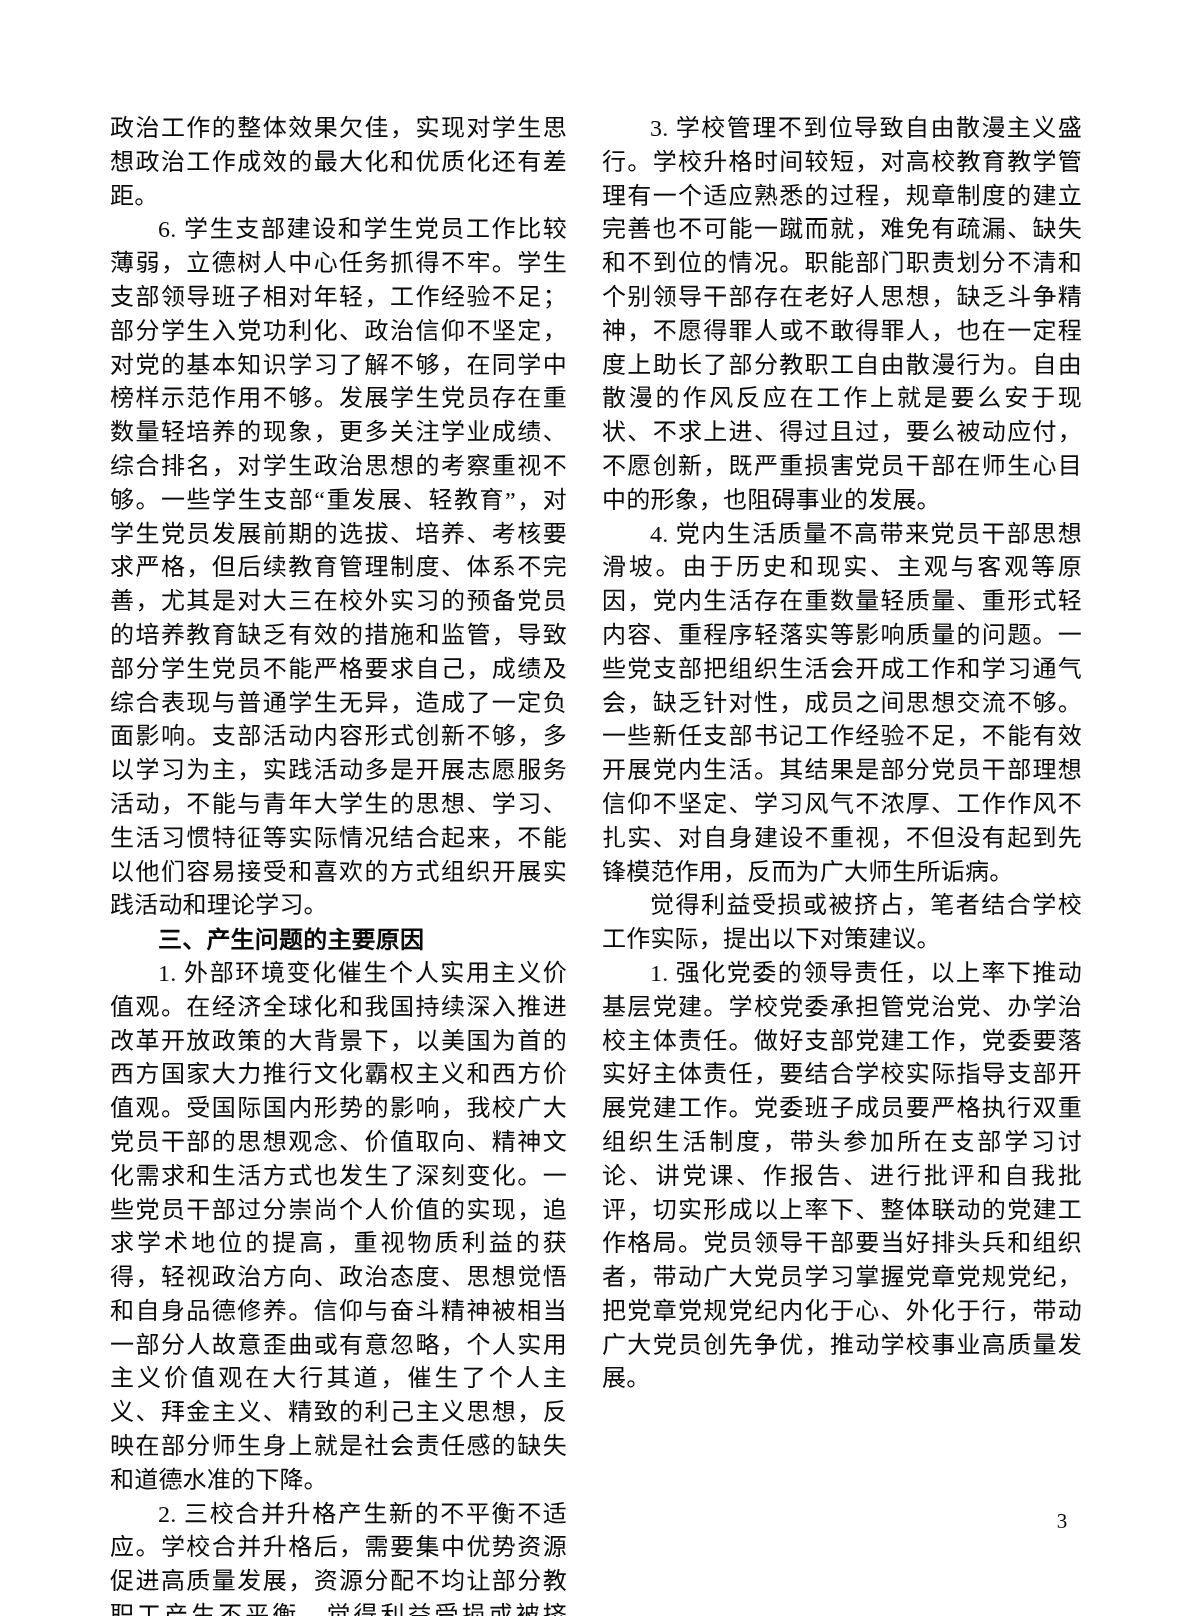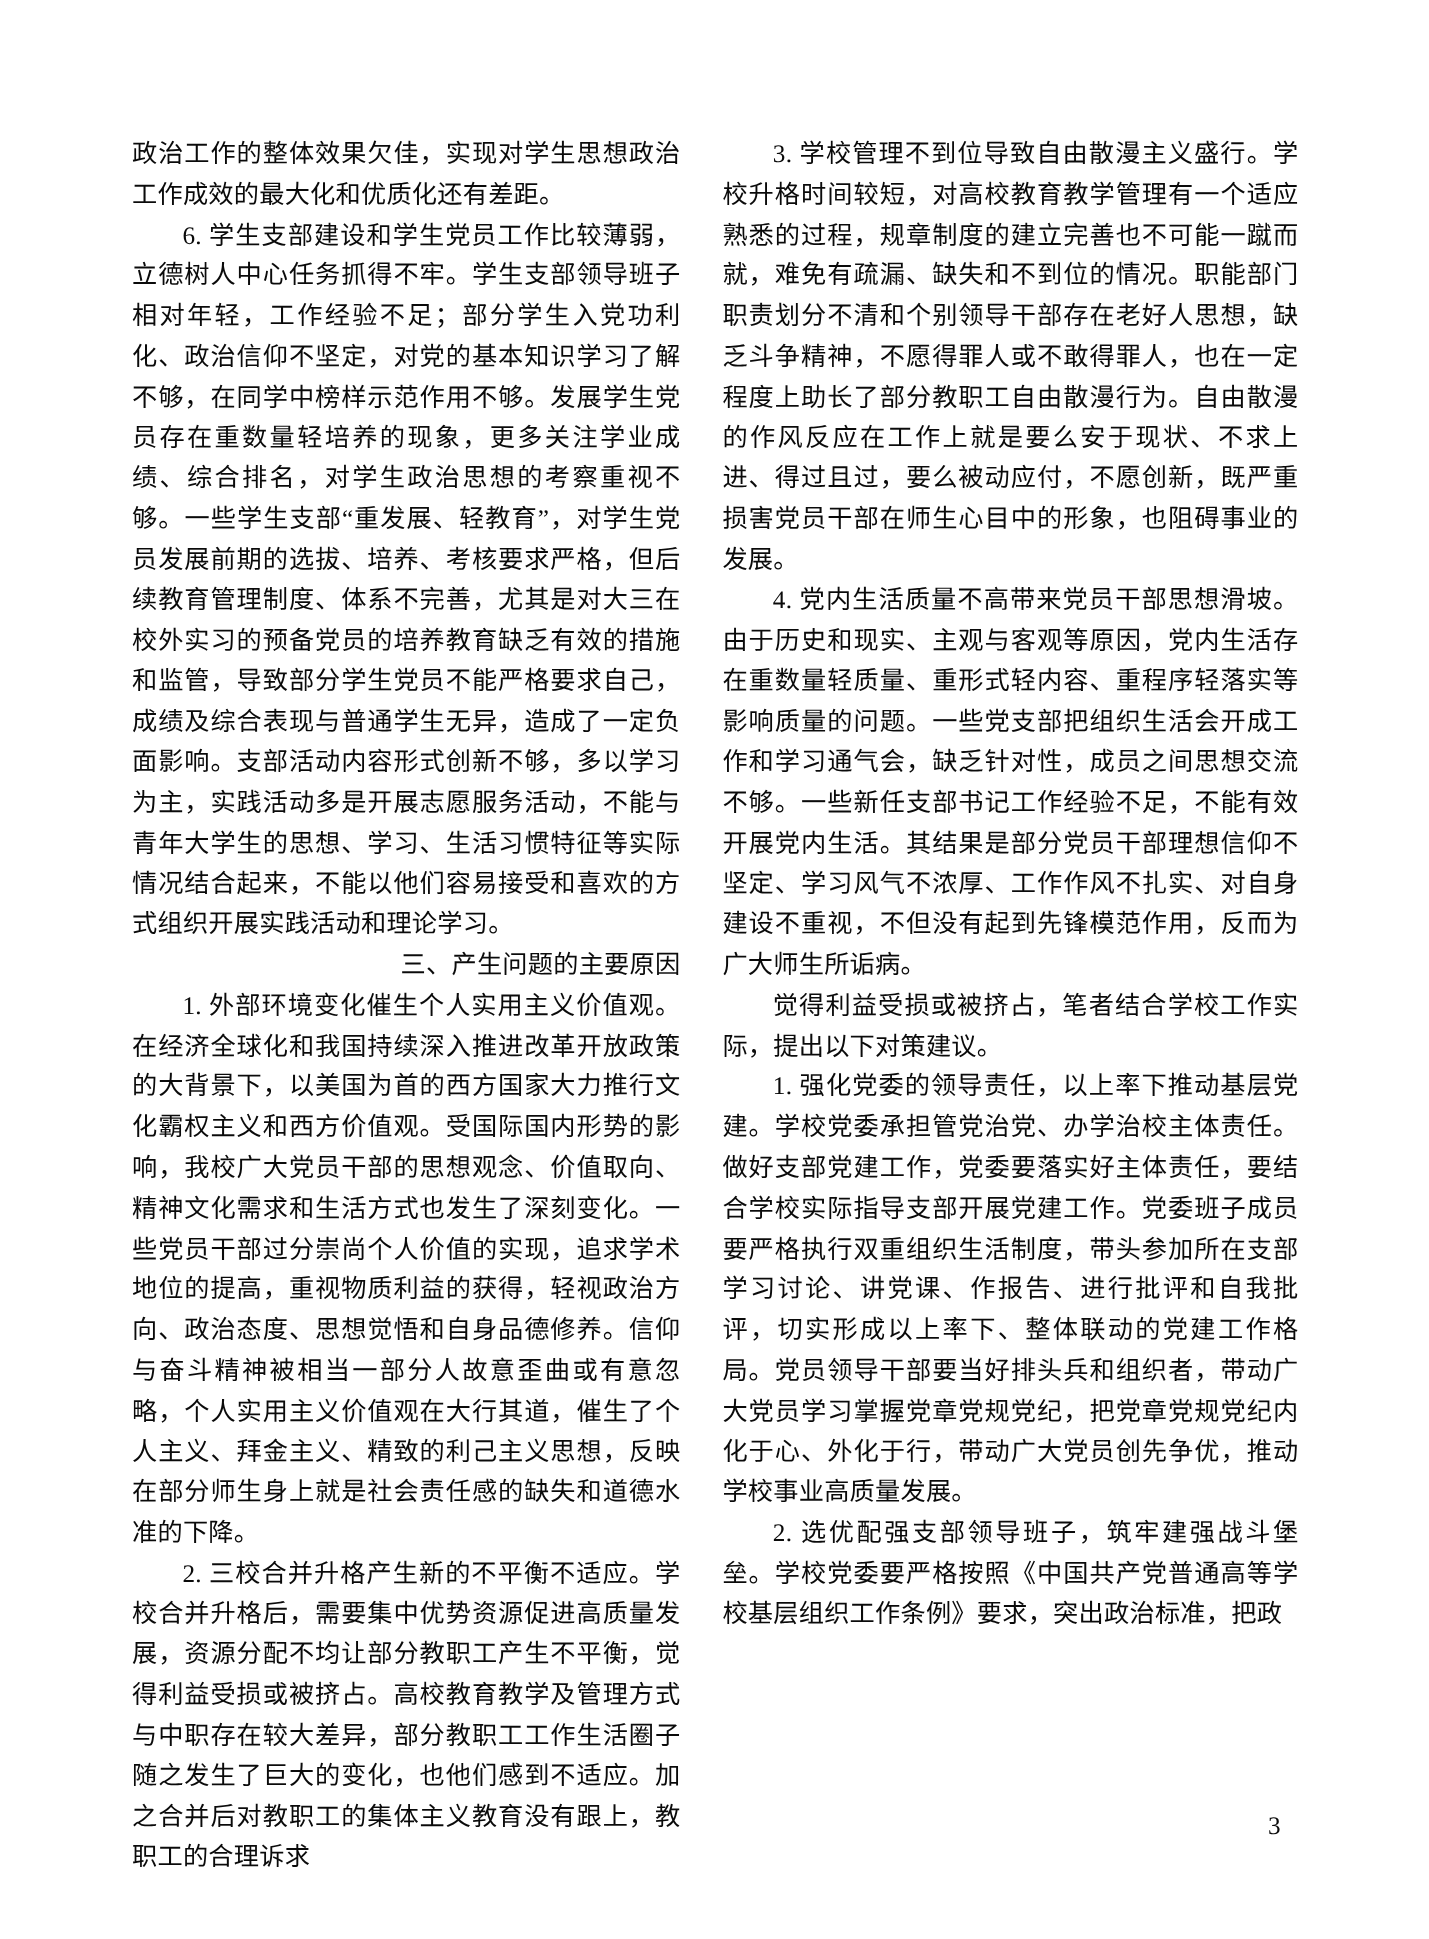--- a/index.html
+++ b/index.html
@@ -18,31 +18,31 @@
     top: 112px;
     width: 972px;
     display: flex;
   }
   .col { box-sizing: border-box; }
   .col-left  { width: 457px; margin-right: 35px; }
   .col-right { width: 480px; }
   .col p {
     margin: 0;
     padding: 0;
-    font-size: 21px;
+    font-size: 24px;
     line-height: 33.8px;
     text-align: justify;
     text-indent: 2em;
     letter-spacing: 0.2px;
   }
   .col p.noindent { text-indent: 0; }
   .col p.heading {
     font-family: "Liberation Sans", "DejaVu Sans", sans-serif;
-    font-weight: normal;
-    text-align: right;
+    font-weight: bold;
+    text-align: left;
   }
   .page-number {
     position: absolute;
     top: 1506px;
     left: 1050px;
     width: 24px;
     font-size: 21px;
     line-height: 30px;
     text-align: center;
     font-family: "Liberation Serif", "DejaVu Serif", serif;
@@ -57,17 +57,16 @@
       <p class="">6. 学生支部建设和学生党员工作比较薄弱，立德树人中心任务抓得不牢。学生支部领导班子相对年轻，工作经验不足；部分学生入党功利化、政治信仰不坚定，对党的基本知识学习了解不够，在同学中榜样示范作用不够。发展学生党员存在重数量轻培养的现象，更多关注学业成绩、综合排名，对学生政治思想的考察重视不够。一些学生支部“重发展、轻教育”，对学生党员发展前期的选拔、培养、考核要求严格，但后续教育管理制度、体系不完善，尤其是对大三在校外实习的预备党员的培养教育缺乏有效的措施和监管，导致部分学生党员不能严格要求自己，成绩及综合表现与普通学生无异，造成了一定负面影响。支部活动内容形式创新不够，多以学习为主，实践活动多是开展志愿服务活动，不能与青年大学生的思想、学习、生活习惯特征等实际情况结合起来，不能以他们容易接受和喜欢的方式组织开展实践活动和理论学习。</p>
       <p class="heading">三、产生问题的主要原因</p>
       <p class="">1. 外部环境变化催生个人实用主义价值观。在经济全球化和我国持续深入推进改革开放政策的大背景下，以美国为首的西方国家大力推行文化霸权主义和西方价值观。受国际国内形势的影响，我校广大党员干部的思想观念、价值取向、精神文化需求和生活方式也发生了深刻变化。一些党员干部过分崇尚个人价值的实现，追求学术地位的提高，重视物质利益的获得，轻视政治方向、政治态度、思想觉悟和自身品德修养。信仰与奋斗精神被相当一部分人故意歪曲或有意忽略，个人实用主义价值观在大行其道，催生了个人主义、拜金主义、精致的利己主义思想，反映在部分师生身上就是社会责任感的缺失和道德水准的下降。</p>
       <p class="">2. 三校合并升格产生新的不平衡不适应。学校合并升格后，需要集中优势资源促进高质量发展，资源分配不均让部分教职工产生不平衡，觉得利益受损或被挤占。高校教育教学及管理方式与中职存在较大差异，部分教职工工作生活圈子随之发生了巨大的变化，也他们感到不适应。加之合并后对教职工的集体主义教育没有跟上，教职工的合理诉求</p>
     </div>
   <div class="col col-right" id="col-right">
       <p class="">3. 学校管理不到位导致自由散漫主义盛行。学校升格时间较短，对高校教育教学管理有一个适应熟悉的过程，规章制度的建立完善也不可能一蹴而就，难免有疏漏、缺失和不到位的情况。职能部门职责划分不清和个别领导干部存在老好人思想，缺乏斗争精神，不愿得罪人或不敢得罪人，也在一定程度上助长了部分教职工自由散漫行为。自由散漫的作风反应在工作上就是要么安于现状、不求上进、得过且过，要么被动应付，不愿创新，既严重损害党员干部在师生心目中的形象，也阻碍事业的发展。</p>
       <p class="">4. 党内生活质量不高带来党员干部思想滑坡。由于历史和现实、主观与客观等原因，党内生活存在重数量轻质量、重形式轻内容、重程序轻落实等影响质量的问题。一些党支部把组织生活会开成工作和学习通气会，缺乏针对性，成员之间思想交流不够。一些新任支部书记工作经验不足，不能有效开展党内生活。其结果是部分党员干部理想信仰不坚定、学习风气不浓厚、工作作风不扎实、对自身建设不重视，不但没有起到先锋模范作用，反而为广大师生所诟病。</p>
       <p class="">觉得利益受损或被挤占，笔者结合学校工作实际，提出以下对策建议。</p>
       <p class="">1. 强化党委的领导责任，以上率下推动基层党建。学校党委承担管党治党、办学治校主体责任。做好支部党建工作，党委要落实好主体责任，要结合学校实际指导支部开展党建工作。党委班子成员要严格执行双重组织生活制度，带头参加所在支部学习讨论、讲党课、作报告、进行批评和自我批评，切实形成以上率下、整体联动的党建工作格局。党员领导干部要当好排头兵和组织者，带动广大党员学习掌握党章党规党纪，把党章党规党纪内化于心、外化于行，带动广大党员创先争优，推动学校事业高质量发展。</p>
-      <p class="">2. 选优配强支部领导班子，筑牢建强战斗堡垒。学校党委要严格按照《中国共产党普通高等学校基层组织工作条例》要求，突出政治标准，把政</p>
     </div>
 </div>
 
 <div class="page-number">3</div>
 
 </body></html>

